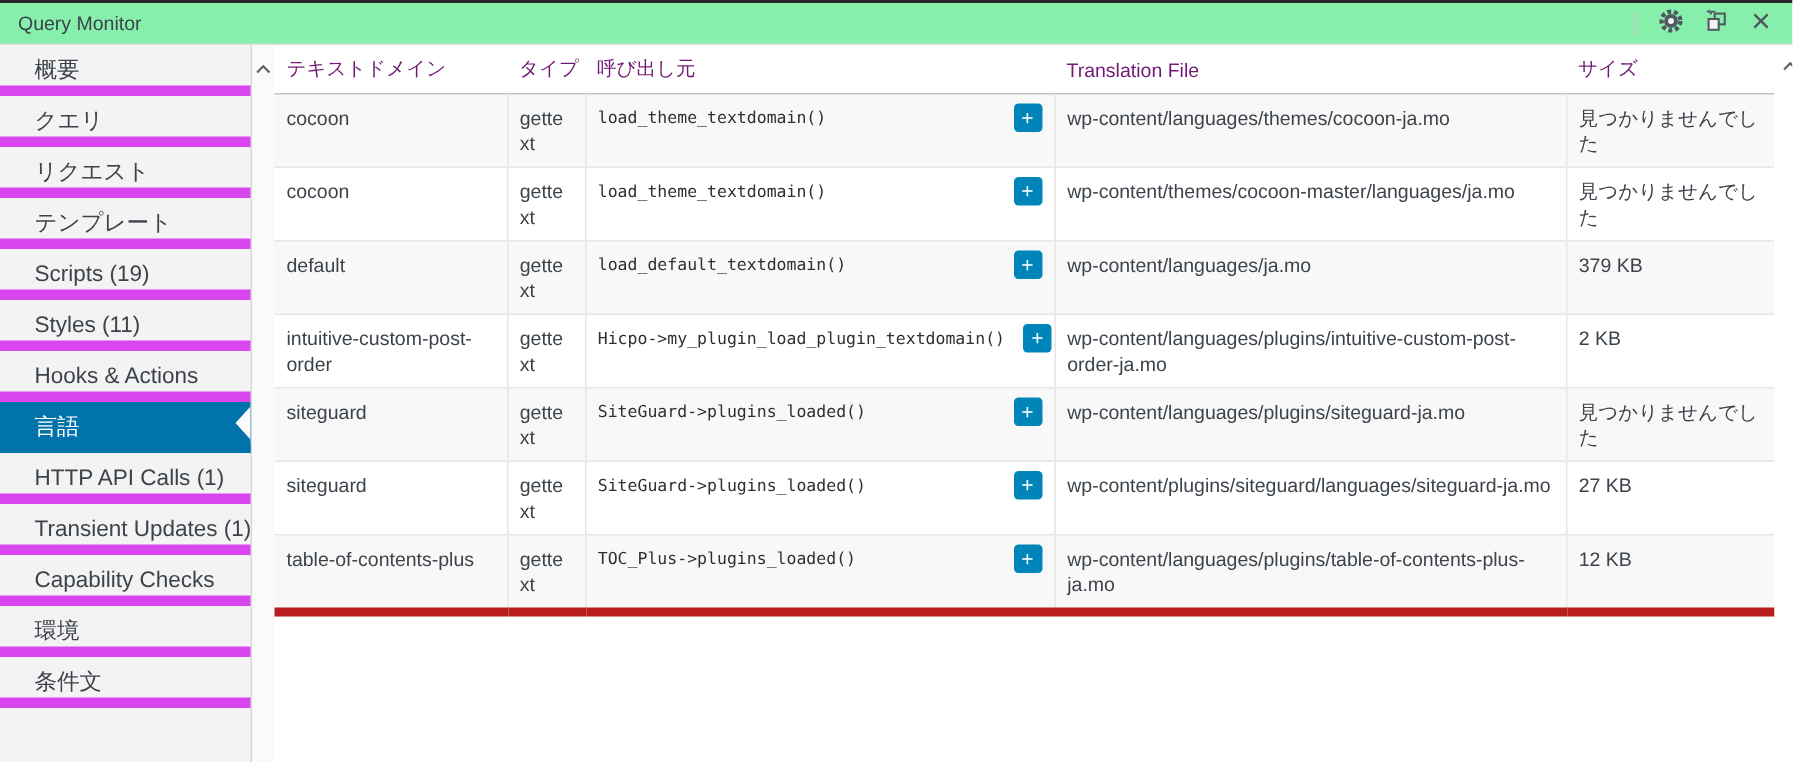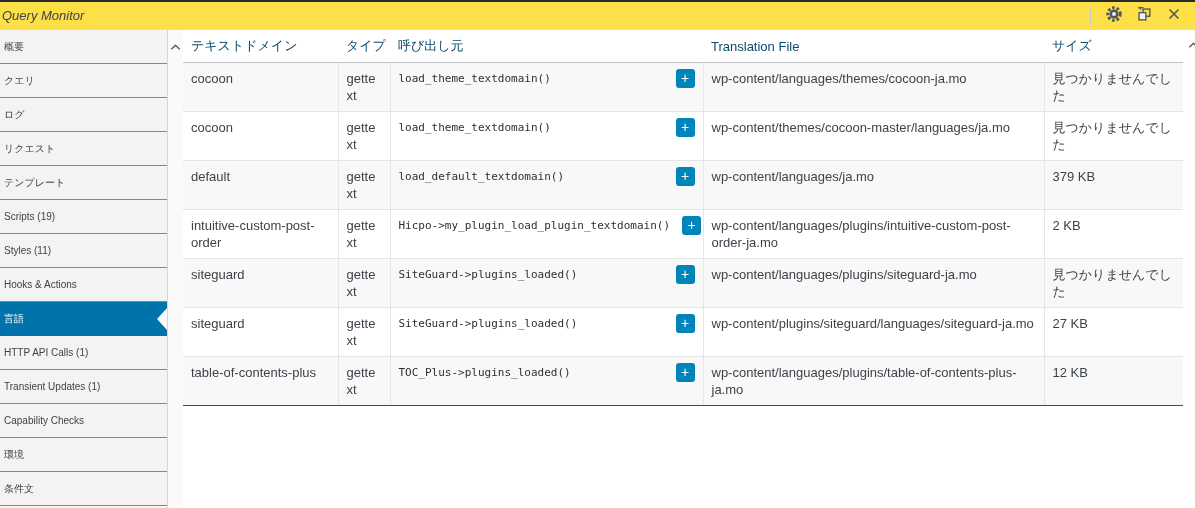--- a/index.html
+++ b/index.html
@@ -11,40 +11,39 @@
   }
   .qm-panel {
     width:1195px; height:508px;
     border-top:2px solid #26292c;
     display:flex; flex-direction:column;
     background:#fff;
   }
   
   .qm-titlebar {
     flex:0 0 28px; height:28px;
-    background:#fde047;
+    background:#86efac;
     border-bottom:1px solid #dcdcde;
     display:flex; align-items:center;
-    padding:0 6px 0 2px;
-    font-style:italic;
+    padding:0 6px 0 12px;
   }
   .qm-title { flex:1; font-size:13px; color:#3c434a; }
   .qm-tb-sep { width:1px; height:18px; background:#c9c9c9; margin:0 8px; }
   .qm-tb-btn {
     width:30px; height:24px; border:none; background:transparent;
     display:flex; align-items:center; justify-content:center;
     cursor:pointer; padding:0;
   }
   
   .qm-body { flex:1; display:flex; min-height:0; }
   .qm-nav { width:167px; flex:0 0 167px; background:#f3f3f3; }
   .qm-nav-item {
     height:34px; line-height:33px;
-    border-bottom:1px solid #d946ef;
-    padding-left:4px; font-size:10px; color:#3c434a;
+    border-bottom:7px solid #d946ef;
+    padding-left:23px; font-size:15px; color:#3c434a;
     position:relative; cursor:pointer;
     white-space:nowrap; overflow:hidden;
   }
   .qm-nav-item.selected {
     background:#0073aa; color:#ffffff; border-bottom-color:#0073aa;
   }
   .qm-nav-arrow {
     position:absolute; right:0; top:50%; margin-top:-11px;
     width:0; height:0;
     border-top:11px solid transparent;
@@ -60,37 +59,37 @@
   
   .qm-main { flex:1; display:flex; background:#fff; min-width:0; }
   .qm-table-wrap { flex:1; min-width:0; }
   .qm-main-scrollbar {
     width:12px; flex:0 0 12px; background:#fff;
     padding-top:5px; overflow:hidden;
   }
   .qm-main-scrollbar svg { margin-left:5px; }
   table { border-collapse:collapse; width:100%; table-layout:fixed; }
   thead th {
-    text-align:left; font-weight:400; font-size:13px; color:#0c4a6e;
+    text-align:left; font-weight:400; font-size:13px; color:#701a75;
     padding:7px 8px; background:#fff;
     border-bottom:1px solid #c3c4c7;
     white-space:nowrap; overflow:hidden;
   }
   tbody td {
     font-size:13px; color:#3c434a;
     padding:7px 8px; line-height:17px;
     border-bottom:1px solid #e5e5e5;
     border-left:1px solid #e5e5e5;
     vertical-align:top;
     word-wrap:break-word; overflow-wrap:break-word;
   }
   tbody td:first-child { border-left:none; }
   tbody tr:nth-child(odd) td { background:#f8f8f8; }
   tbody tr:nth-child(even) td { background:#fff; }
-  tbody tr:last-child td { border-bottom:1px solid #b91c1c; }
+  tbody tr:last-child td { border-bottom:6px solid #b91c1c; }
   .caller-line {
     display:flex; justify-content:space-between; align-items:flex-start; gap:12px;
   }
   .caller-line code {
     font-family:"DejaVu Sans Mono", monospace;
     font-size:11px; color:#2f2f2f; line-height:17px;
     white-space:nowrap;
   }
   .qm-toggle {
     width:19px; height:19px; flex:0 0 19px;
@@ -135,21 +134,20 @@
         </svg>
       </span>
     </button>
   </div>
 
   <div class="qm-body">
 
     <div class="qm-nav" id="qm-nav">
         <div class="qm-nav-item"><span>概要</span></div>
         <div class="qm-nav-item"><span>クエリ</span></div>
-        <div class="qm-nav-item"><span>ログ</span></div>
         <div class="qm-nav-item"><span>リクエスト</span></div>
         <div class="qm-nav-item"><span>テンプレート</span></div>
         <div class="qm-nav-item"><span>Scripts (19)</span></div>
         <div class="qm-nav-item"><span>Styles (11)</span></div>
         <div class="qm-nav-item"><span>Hooks &amp; Actions</span></div>
         <div class="qm-nav-item selected"><span>言語</span><span class="qm-nav-arrow"></span></div>
         <div class="qm-nav-item"><span>HTTP API Calls (1)</span></div>
         <div class="qm-nav-item"><span>Transient Updates (1)</span></div>
         <div class="qm-nav-item"><span>Capability Checks</span></div>
         <div class="qm-nav-item"><span>環境</span></div>

